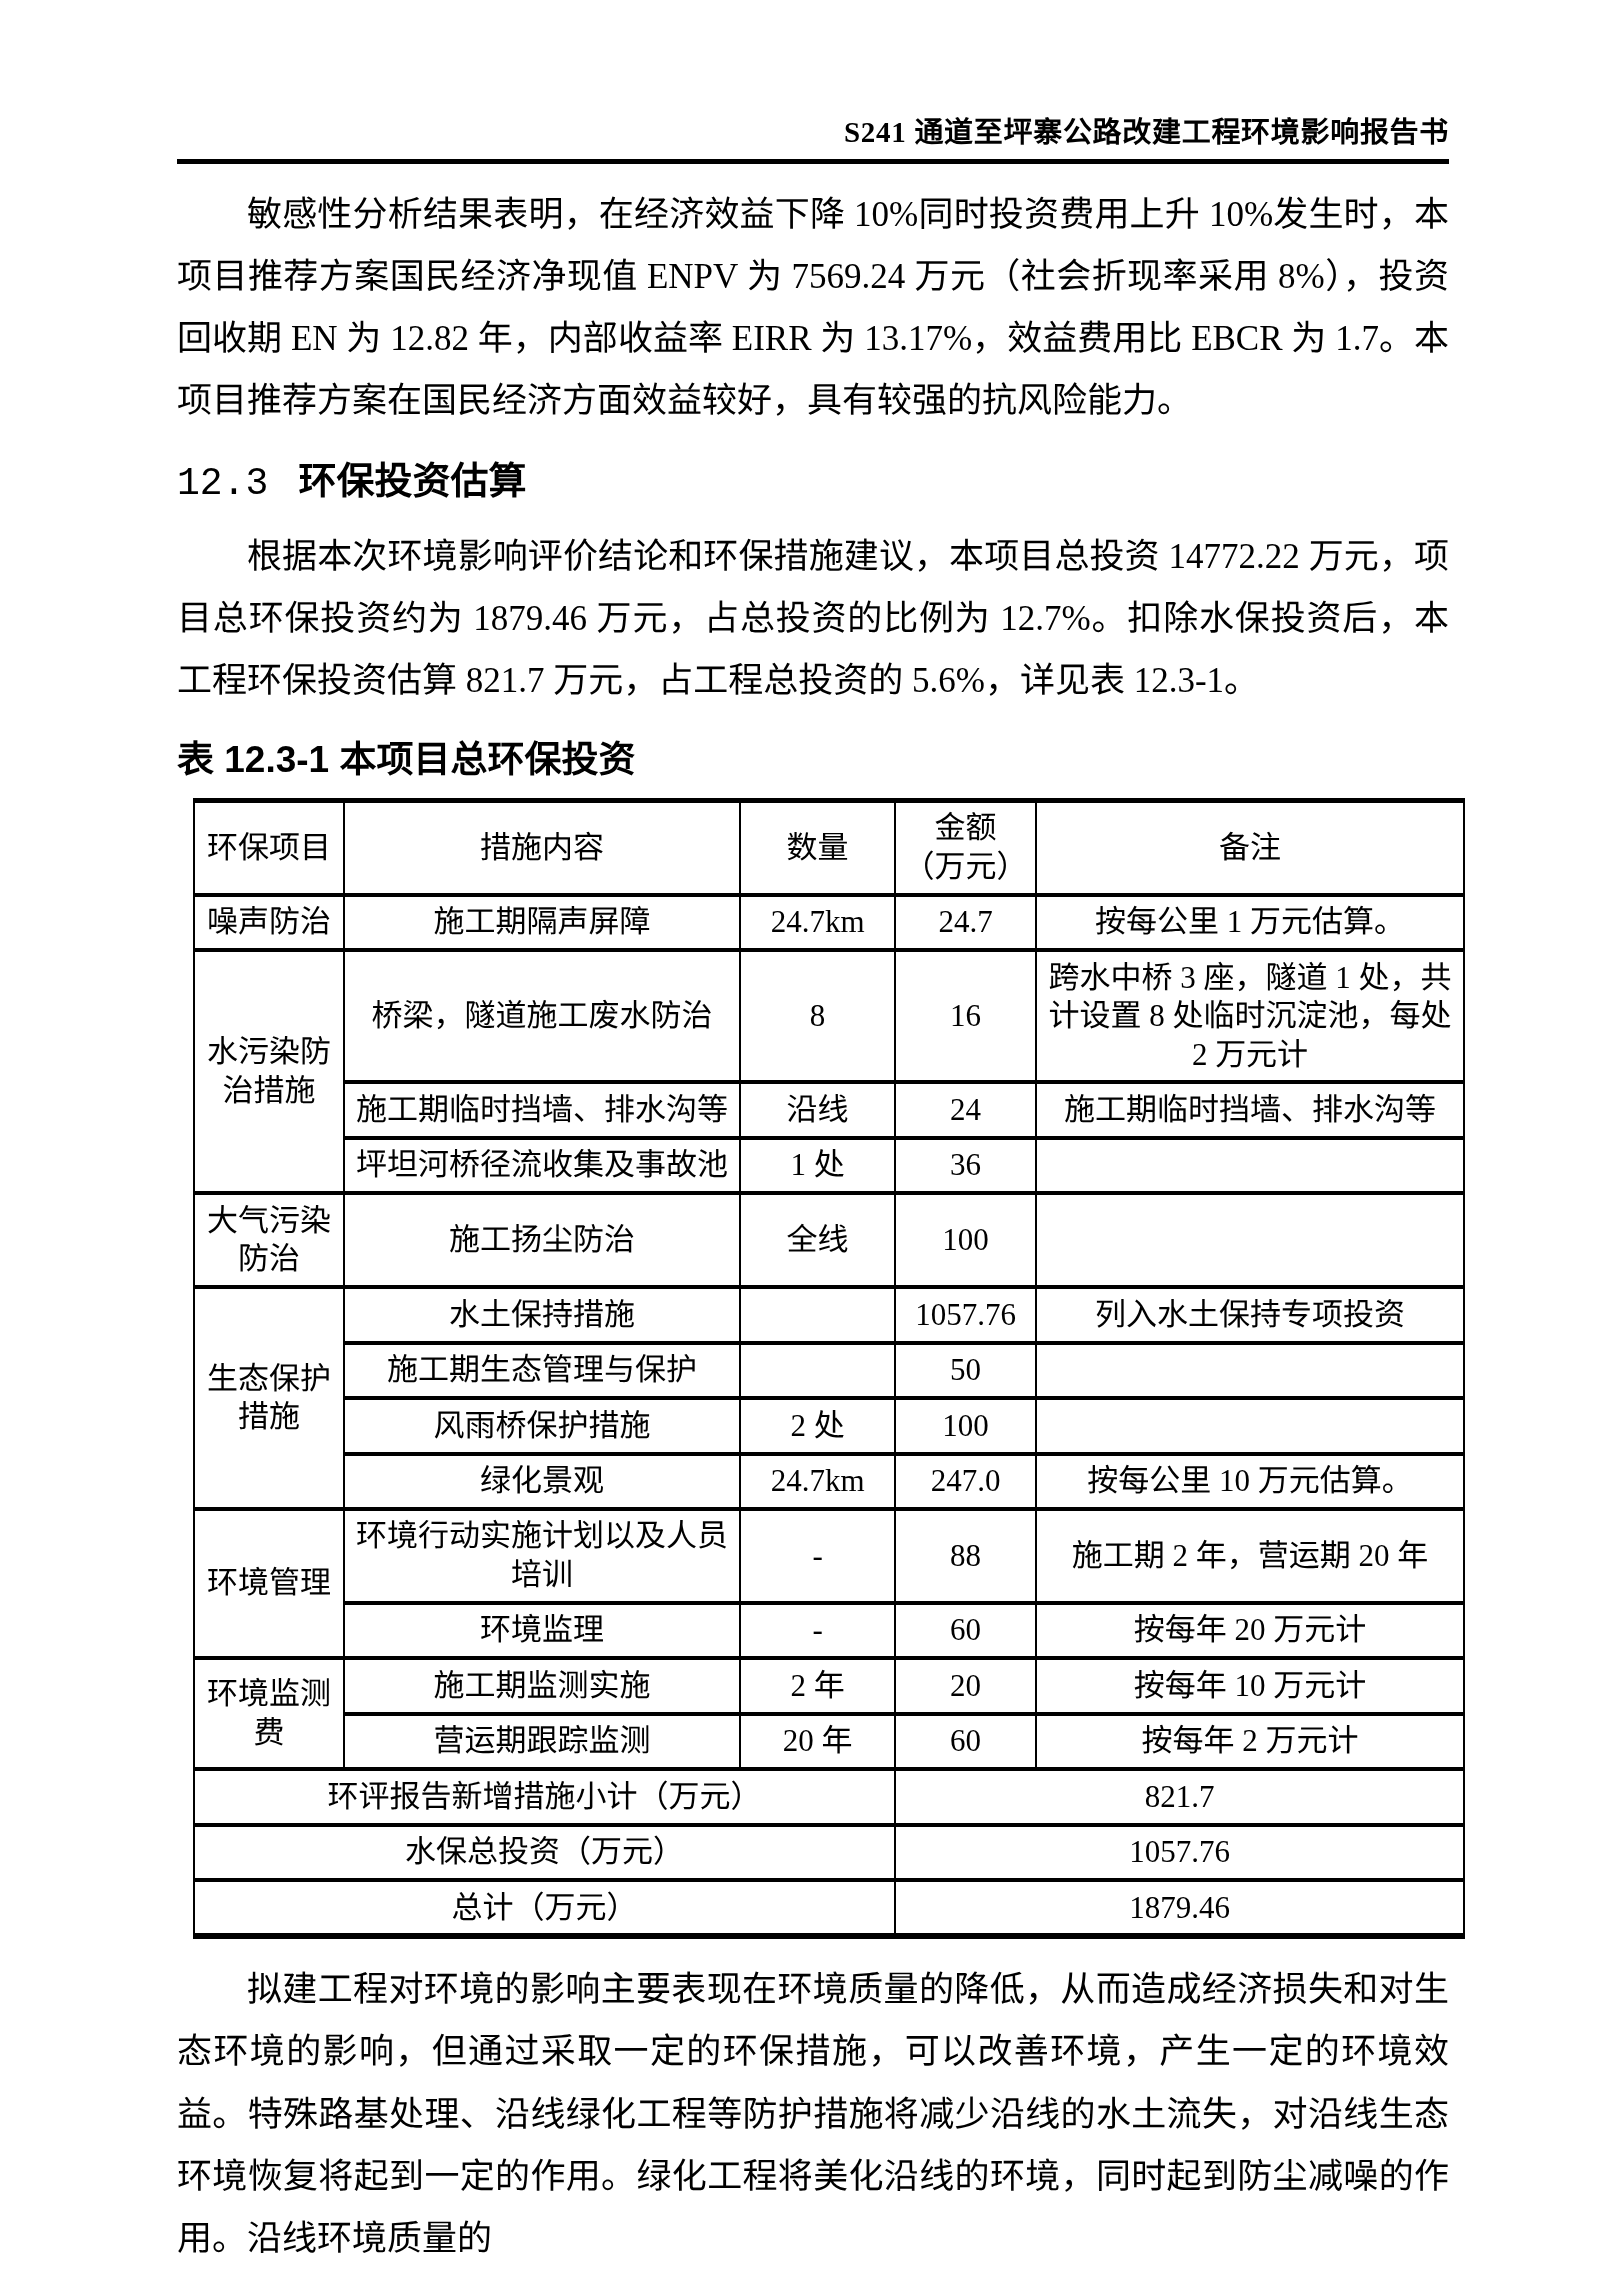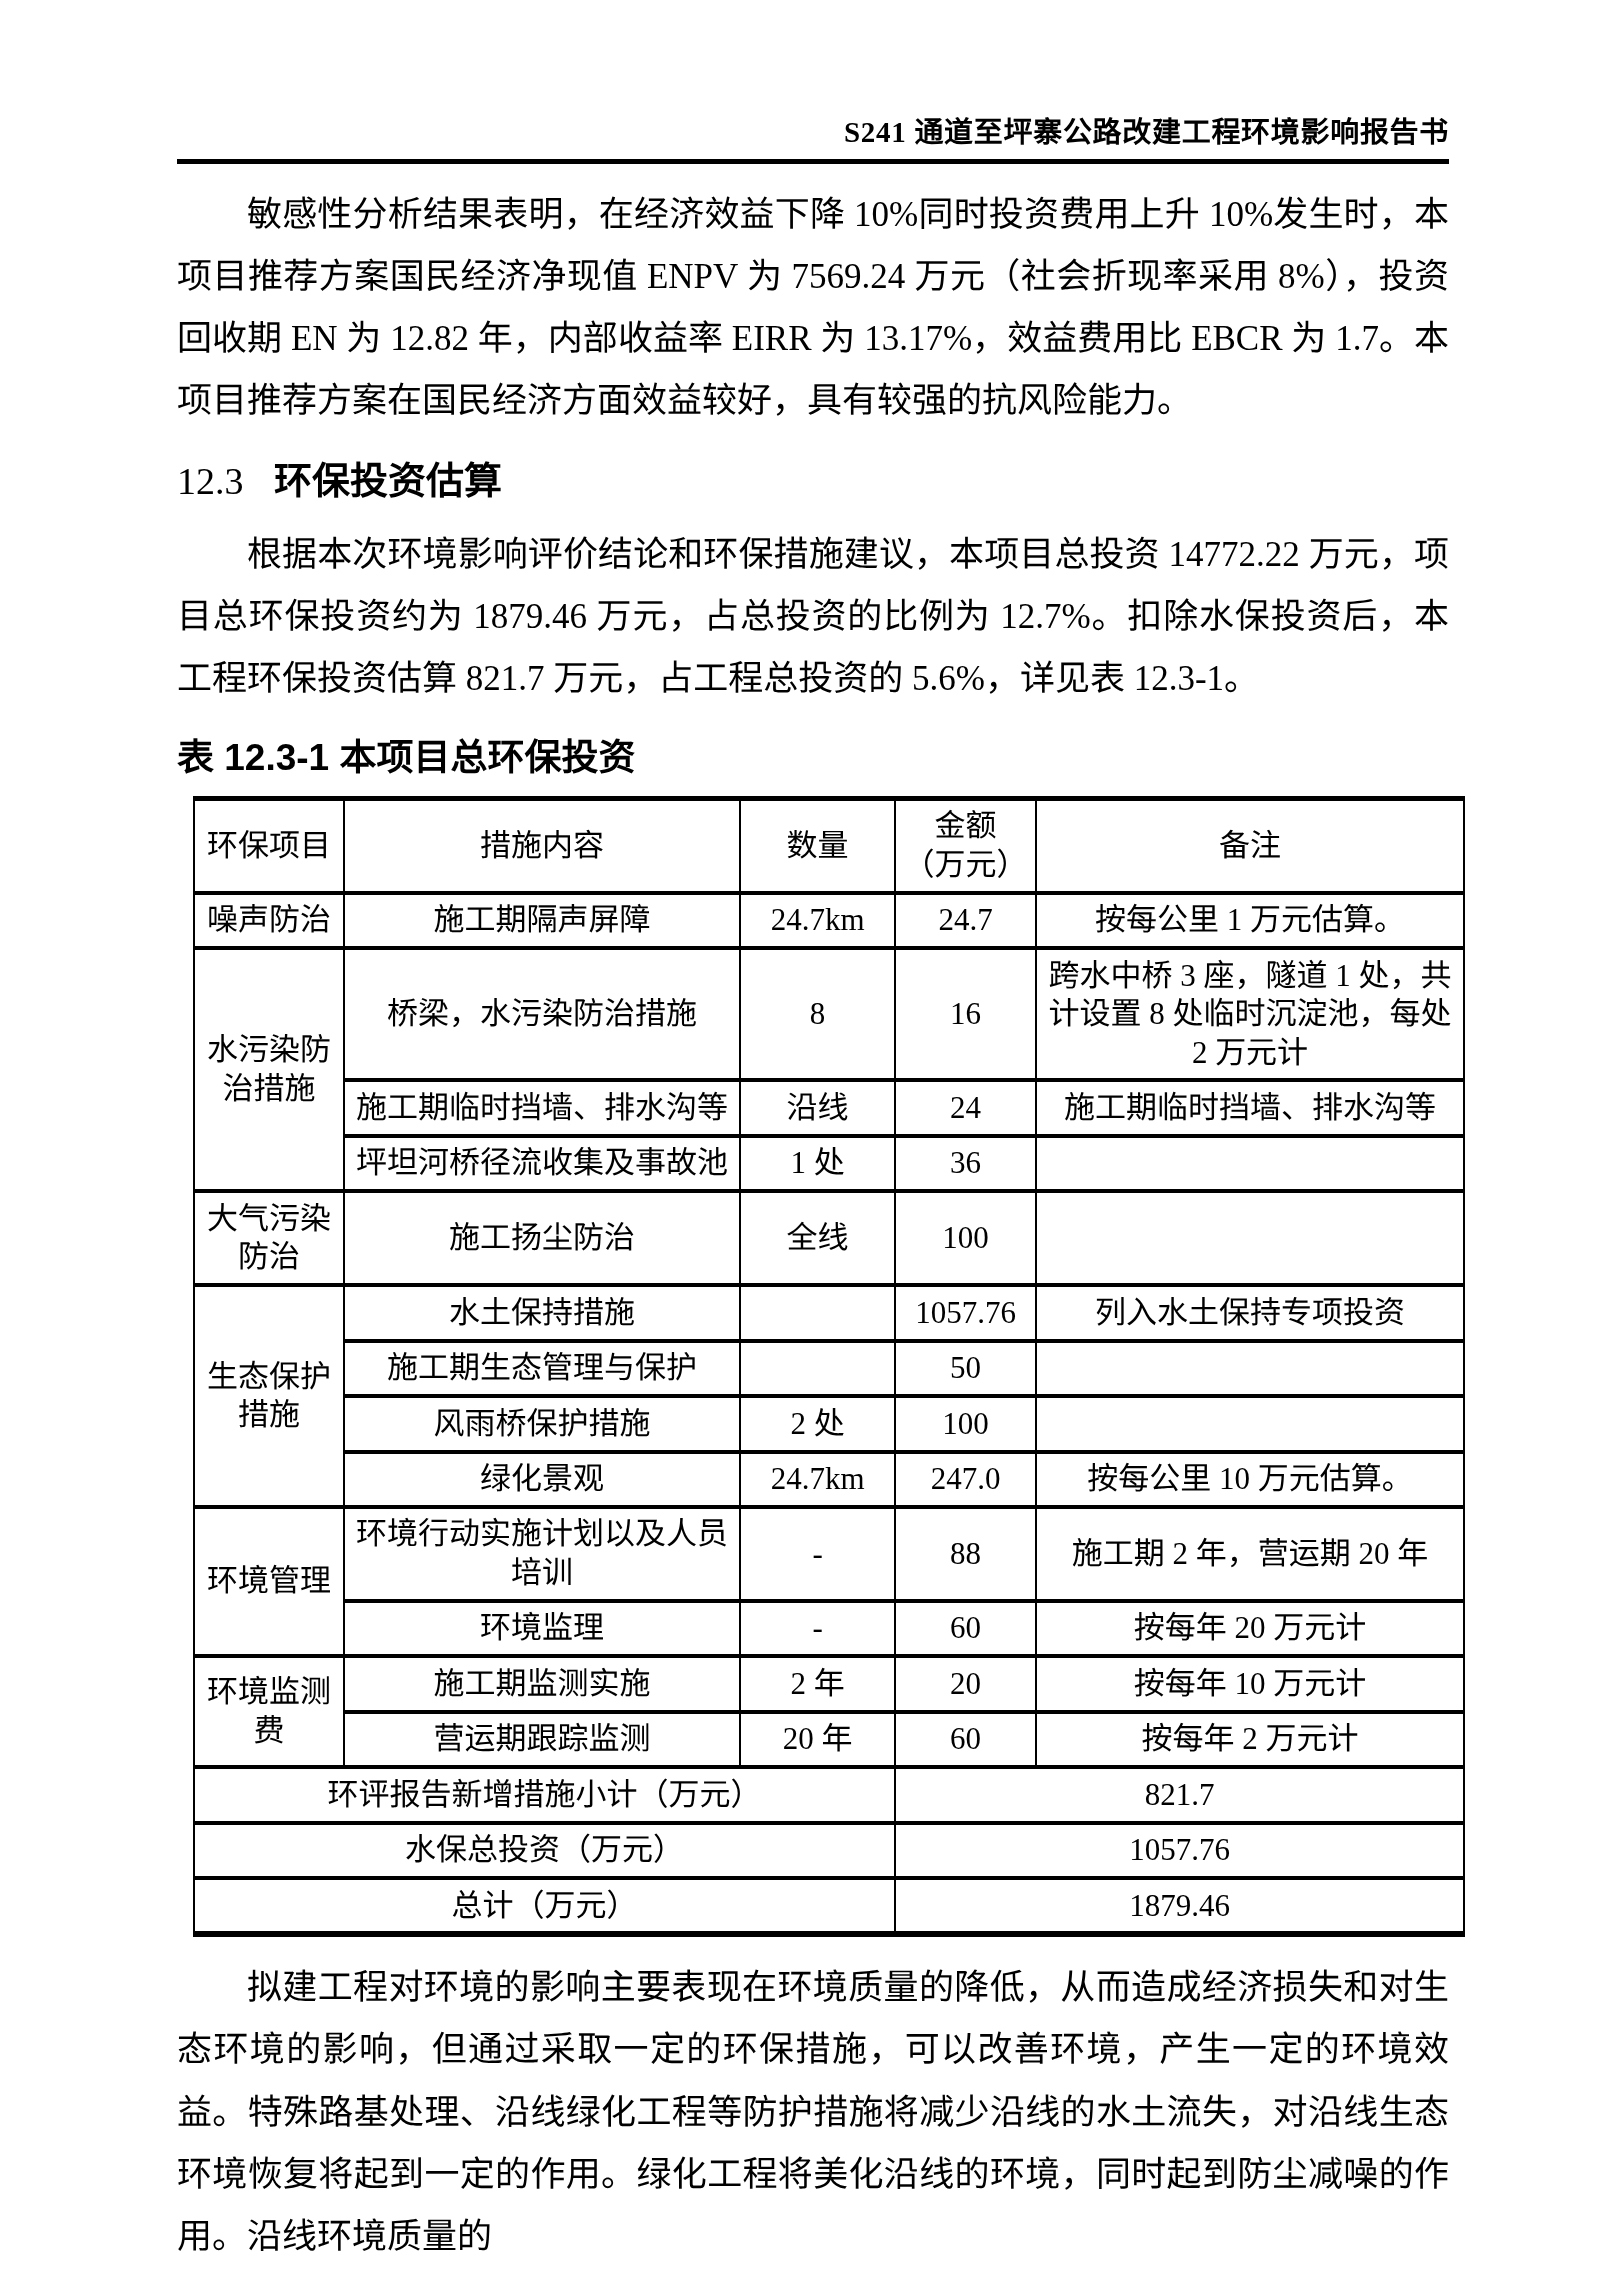--- a/index.html
+++ b/index.html
@@ -33,21 +33,21 @@
     text-indent: 2em;
     margin: 19.6px 0 0 0;
   }
   h2.section-heading {
     font-size: 38px;
     margin: 27.5px 0 9.2px 0;
     font-weight: bold;
     line-height: 1.15;
   }
   h2 .h-num {
-    font-family: Liberation Serif, serif;
+    font-family: Liberation Mono, monospace;
     font-weight: normal;
   }
   h2 .h-title {
     font-family: "Liberation Sans", "DejaVu Sans", sans-serif;
     font-weight: bold;
     margin-left: 0.55em;
     text-align: center;
   }
   .table-caption {
     text-align: left;
@@ -123,21 +123,21 @@
       <tbody>
         <tr>
           <td>噪声防治</td>
           <td>施工期隔声屏障</td>
           <td>24.7km</td>
           <td>24.7</td>
           <td>按每公里 1 万元估算。</td>
         </tr>
         <tr>
           <td rowspan="3">水污染防治措施</td>
-          <td>桥梁，水污染防治措施</td>
+          <td>桥梁，隧道施工废水防治</td>
           <td>8</td>
           <td>16</td>
           <td>跨水中桥 3 座，隧道 1 处，共计设置 8 处临时沉淀池，每处 2 万元计</td>
         </tr>
         <tr>
           <td>施工期临时挡墙、排水沟等</td>
           <td>沿线</td>
           <td>24</td>
           <td>施工期临时挡墙、排水沟等</td>
         </tr>

